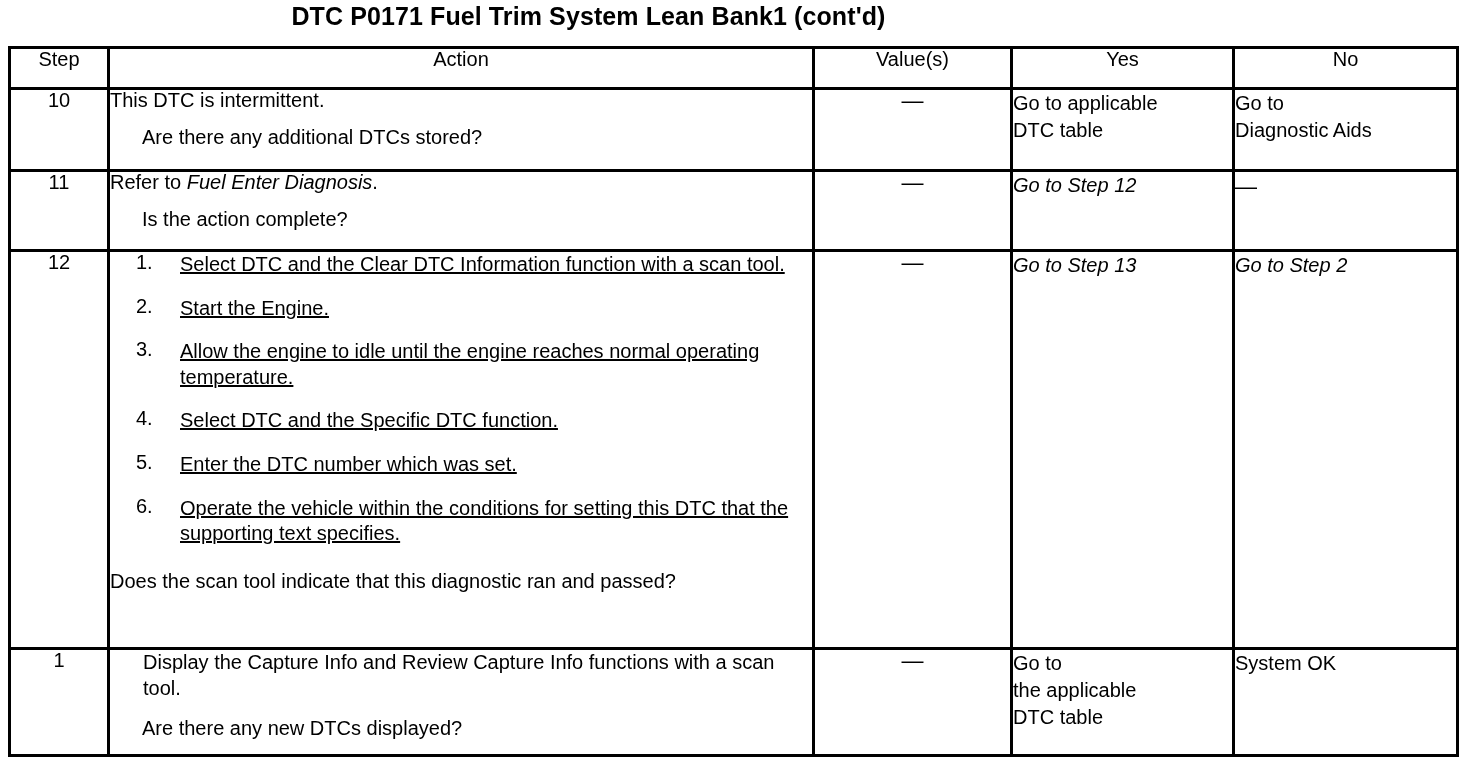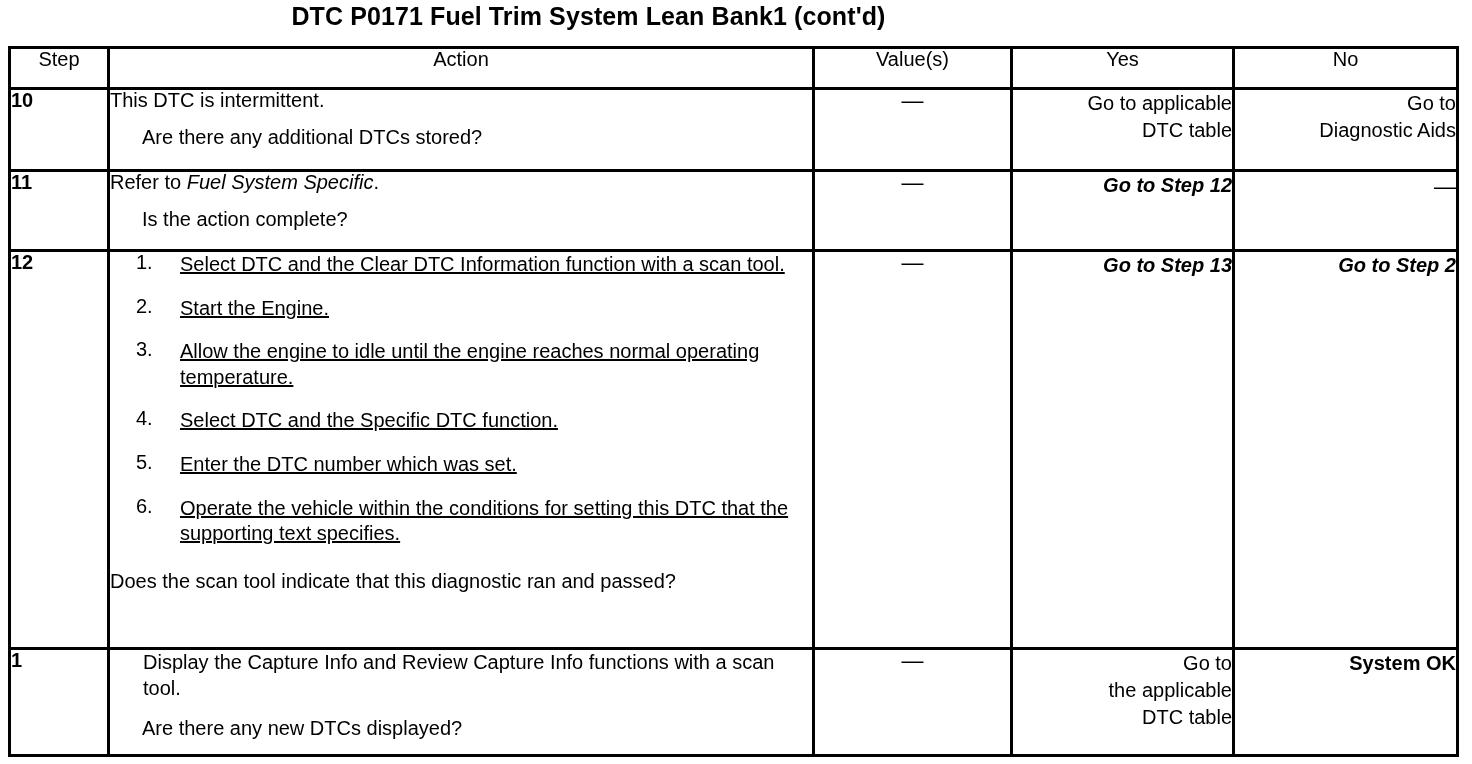--- a/index.html
+++ b/index.html
@@ -61,24 +61,23 @@
   
   thead th {
     height: 38px;
     text-align: center;
     vertical-align: middle;
     font-weight: normal;
     font-size: 21px;
   }
 
   .step-cell {
-    text-align: left;
+    text-align: center;
     vertical-align: middle;
     font-size: 21px;
-    font-weight: bold;
   }
 
   .action-cell {
     padding: 8px 10px 8px 10px;
   }
   .action-line {
     margin: 0 0 0 0;
     padding: 0;
   }
   .action-line.spaced { margin-top: 17px; padding-left: 32px; }
@@ -113,33 +112,32 @@
     text-align: center;
     vertical-align: middle;
   }
   .dash {
     display: inline-block;
     font-size: 22px;
     line-height: 1;
   }
 
   .ans-cell {
-    text-align: right;
+    text-align: left;
   }
   .ans-top {
     padding-top: 10px;
     vertical-align: top;
   }
   .ans-mid {
     vertical-align: middle;
   }
   .ans-bottom {
     vertical-align: bottom;
     padding-bottom: 8px;
-    font-weight: bold;
   }
   .ans-line { display: block; line-height: 1.35; }
 </style>
 </head>
 <body>
 
 <div class="page">
 
   <div class="doc-title">DTC P0171 Fuel Trim System Lean Bank1 (cont'd)</div>
 
@@ -177,21 +175,21 @@
         </td>
         <td class="ans-cell ans-mid">
           <span class="ans-line">Go to</span>
           <span class="ans-line">Diagnostic Aids</span>
         </td>
       </tr>
 
       <tr style="height:80px;">
         <td class="step-cell">11</td>
         <td class="action-cell">
-          <div class="action-line"><span>Refer to </span><span class="ital">Fuel System Specific</span><span>.</span></div>
+          <div class="action-line"><span>Refer to </span><span class="ital">Fuel Enter Diagnosis</span><span>.</span></div>
           <div class="action-line spaced">Is the action complete?</div>
         </td>
         <td class="value-cell">
           <span class="dash">—</span>
         </td>
         <td class="ans-cell ans-bottom">
           <span class="ans-line ital">Go to Step 12</span>
         </td>
         <td class="ans-cell ans-mid">
           <span class="ans-line dash">—</span>

